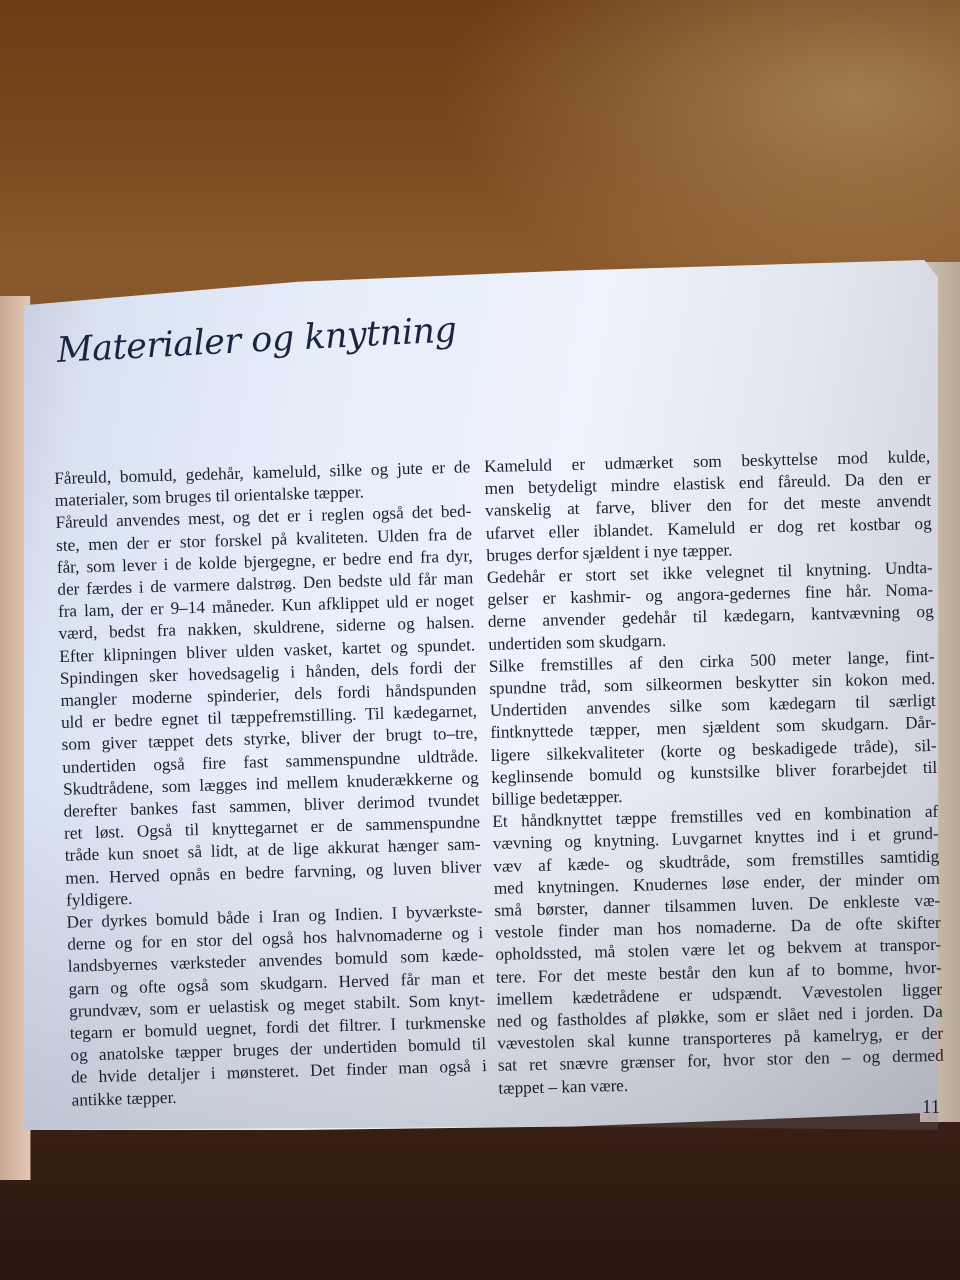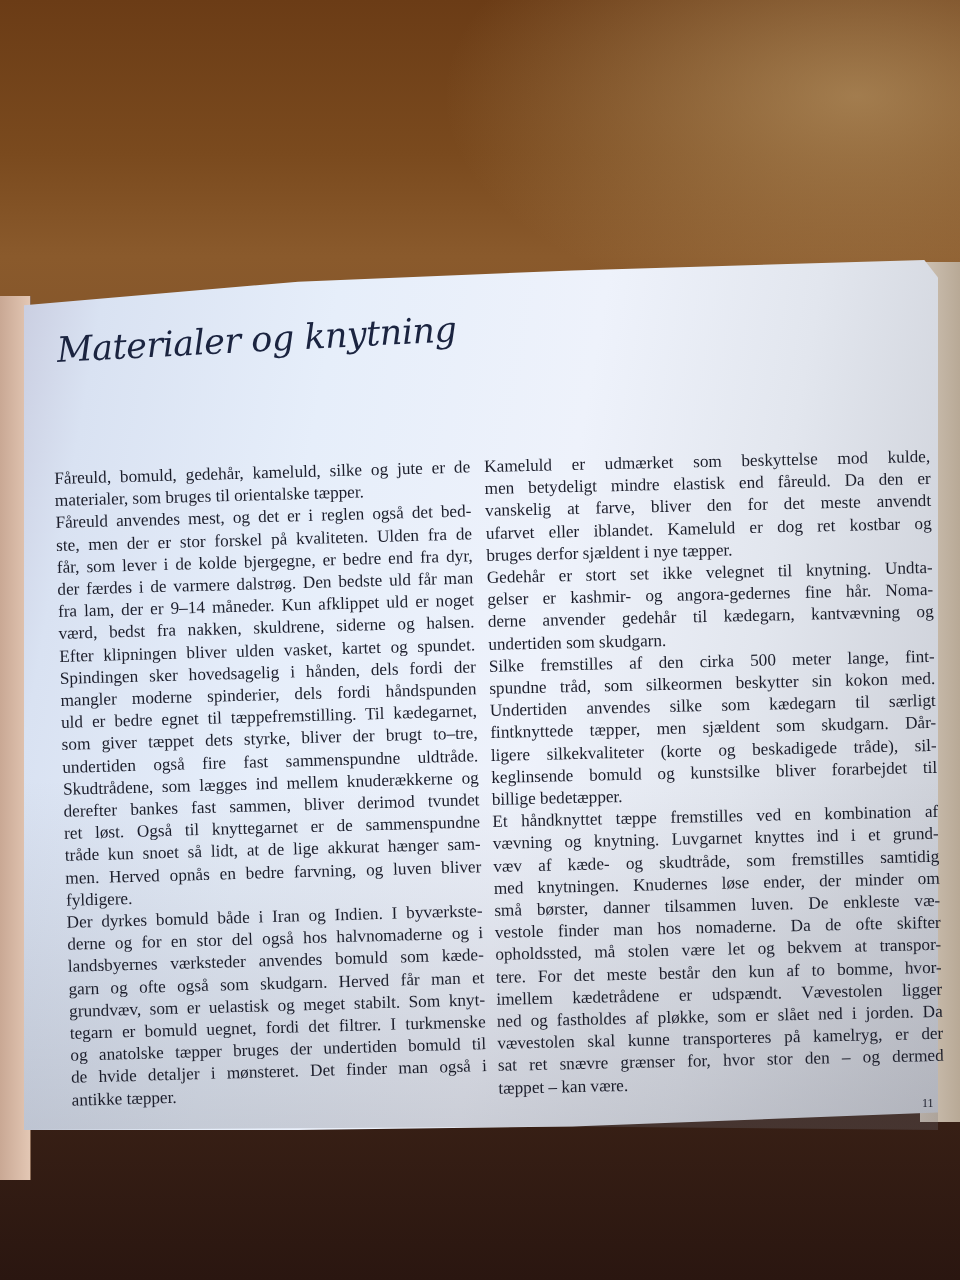--- a/index.html
+++ b/index.html
@@ -43,21 +43,21 @@
   .column {
     position: absolute; color: #1c1e2b;
     font-family: "Liberation Serif", "DejaVu Serif", serif;
     font-size: 17.2px; line-height: 22.2px;
   }
   .col-left { left: 54px; top: 468px; width: 416px; transform: rotate(-1.6deg); transform-origin: left top; }
   .col-right { left: 484px; top: 456px; width: 446px; transform: rotate(-1.3deg); transform-origin: left top; }
   .line { display: block; white-space: nowrap; text-align: justify; text-align-last: justify; }
   .line.last { text-align-last: left; }
   .page-number {
-    position: absolute; left: 922px; top: 1096px; font-size: 12px; color: #1c1e2b;
+    position: absolute; left: 922px; top: 1096px; font-size: 19px; color: #1c1e2b;
     font-family: "Liberation Serif", "DejaVu Serif", serif;
   }
 </style>
 </head>
 <body>
 
 <div class="table-glow"></div>
 <div class="left-page-edge"></div>
 <div class="book-back-edge"></div>
 <div class="page"></div>

